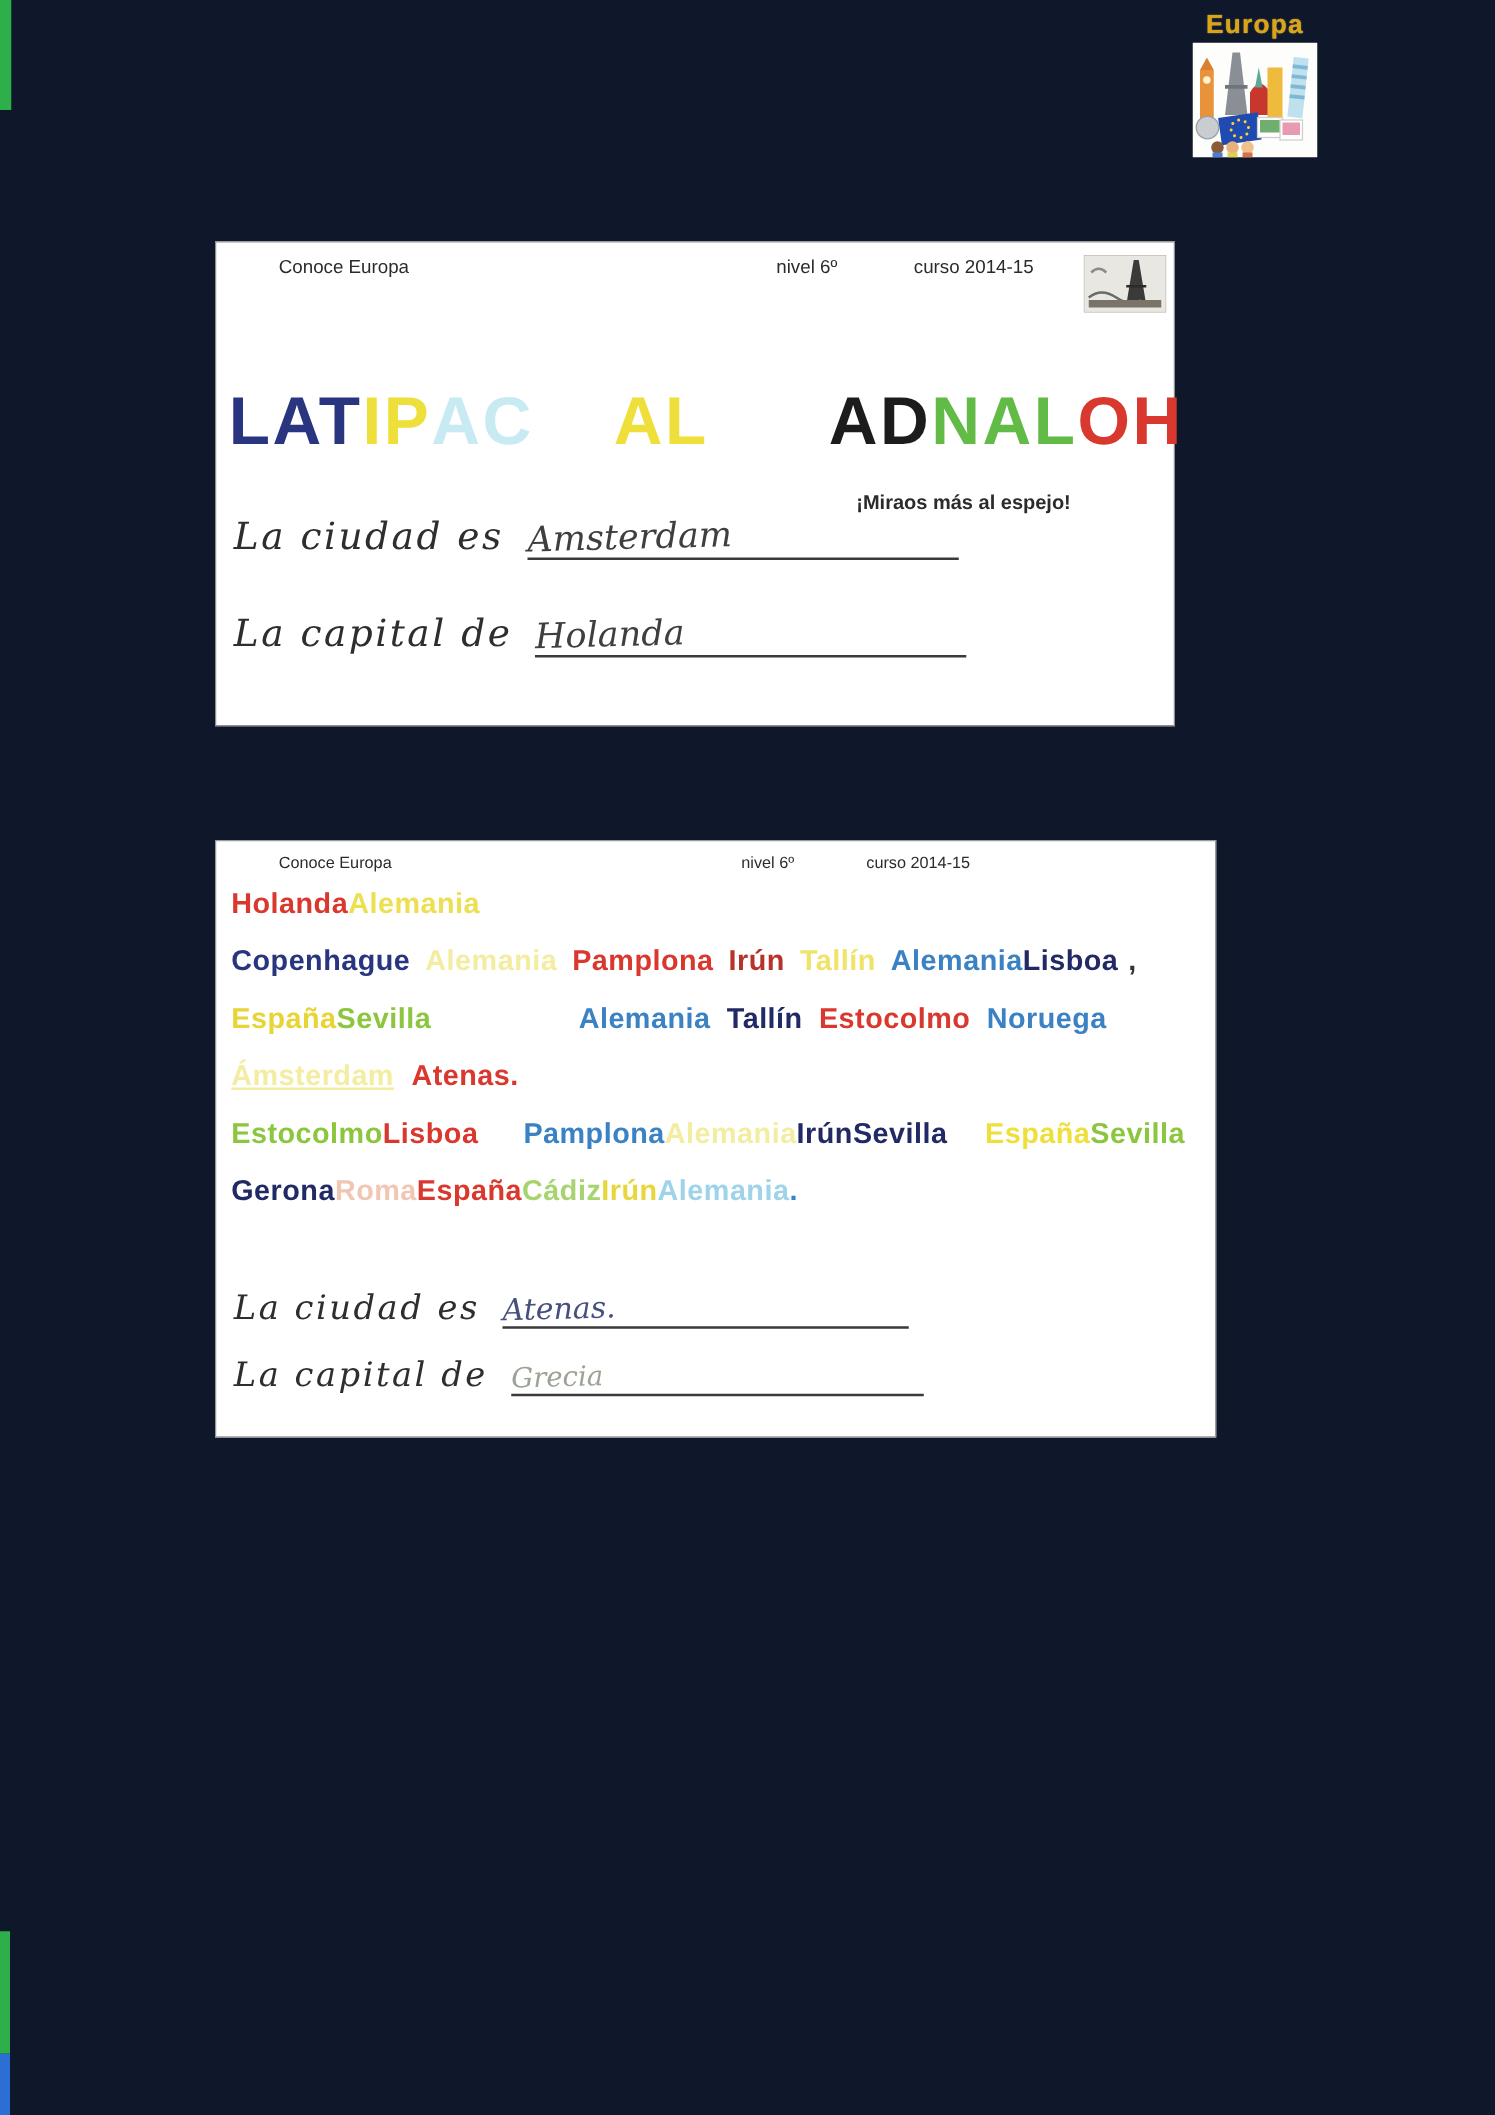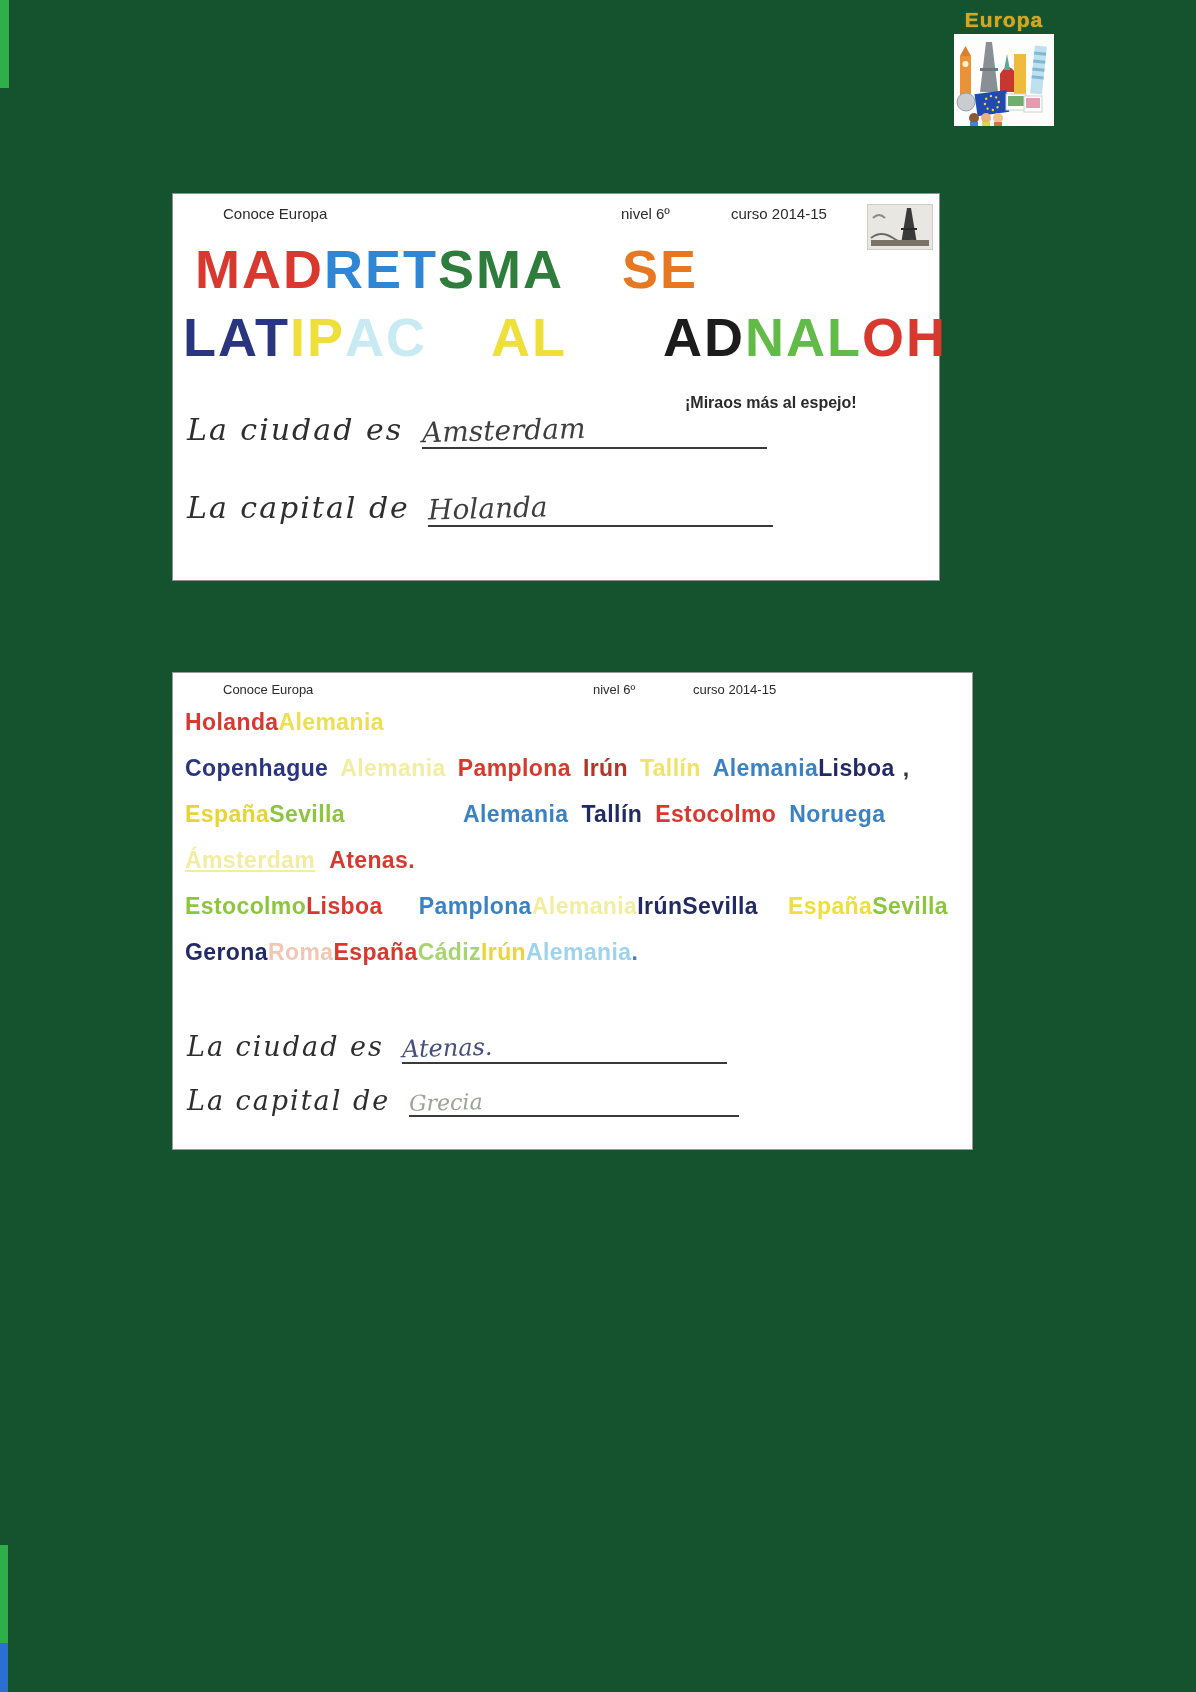--- a/index.html
+++ b/index.html
@@ -1,17 +1,17 @@
 <!DOCTYPE html>
 <html><head>
 <meta charset="utf-8">
 <style>
   * { margin:0; padding:0; box-sizing:border-box; }
   html,body { width:1196px; height:1692px; background:#ffffff; font-family:"Liberation Sans", sans-serif; position:relative; }
-  .page { position:absolute; inset:0; background:#14532d; overflow:hidden; }
+  .page { position:absolute; inset:0; background:#0f172a; overflow:hidden; }
 
   
   .edge-strip { position:absolute; left:0; }
 
   
   .logo-block { position:absolute; left:946px; top:8px; width:116px; height:124px; text-align:center; }
   .logo-title { font-weight:bold; font-size:21px; color:#d9a515; letter-spacing:1px; text-shadow:0 0 1px #e8c06a; }
   .logo-collage { margin-top:2px; }
 
   
@@ -120,21 +120,20 @@
       <svg width="66" height="46" viewBox="0 0 66 46">
         <rect x="0" y="0" width="66" height="46" fill="#e9e7e2" stroke="#b8b4ac"></rect>
         <polygon points="40,4 44,4 50,40 34,40" fill="#3a3a3a"></polygon>
         <rect x="34" y="24" width="16" height="2" fill="#2a2a2a"></rect>
         <path d="M4 34 Q14 26 26 34 T46 36" stroke="#6a6a6a" fill="none" stroke-width="2"></path>
         <rect x="4" y="36" width="58" height="6" fill="#7a7468"></rect>
         <path d="M6 14 Q12 8 18 14" stroke="#8a8a8a" fill="none" stroke-width="2"></path>
       </svg>
     </div>
 
-    <div class="puzzle-line" style="left:22px; top:48px;"><span style="color: rgb(217, 56, 46);">MAD</span><span style="color: rgb(46, 134, 212);">RET</span><span style="color: rgb(47, 125, 60);">SMA</span><span style="color: rgb(232, 119, 34); margin-left: 58px;">SE</span></div>
     <div class="puzzle-line" style="left:10px; top:116px;"><span style="color: rgb(42, 53, 128);">LAT</span><span style="color: rgb(239, 223, 58);">IP</span><span style="color: rgb(200, 234, 242);">AC</span><span style="color: rgb(239, 223, 58); margin-left: 64px;">AL</span><span style="color: rgb(28, 28, 28); margin-left: 96px;">AD</span><span style="color: rgb(98, 187, 70);">NAL</span><span style="color: rgb(217, 56, 46);">OH</span></div>
 
     <div class="hint" style="left:512px; top:200px;">¡Miraos más al espejo!</div>
 
     <div class="answer-row" style="left:14px; top:218px;">
       <span class="prompt">La ciudad es</span>
       <span class="answer-line" style="width:345px;"><span class="hand hand-dark">Amsterdam</span></span>
     </div>
 
     <div class="answer-row" style="left:14px; top:296px;">

